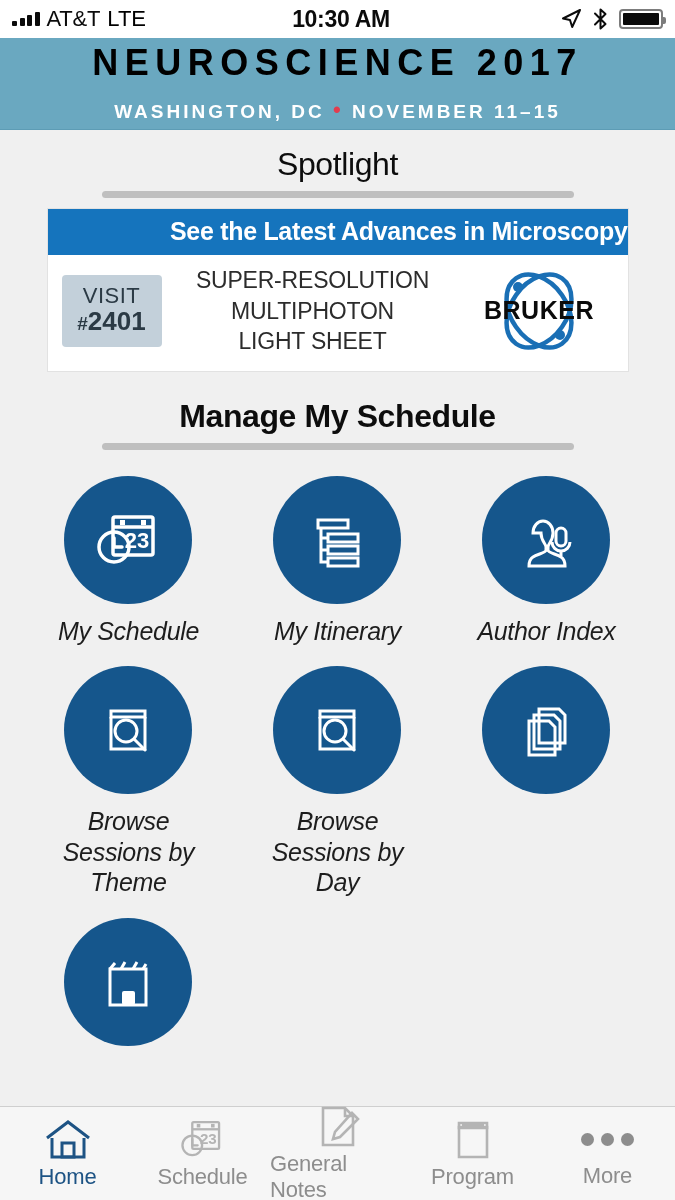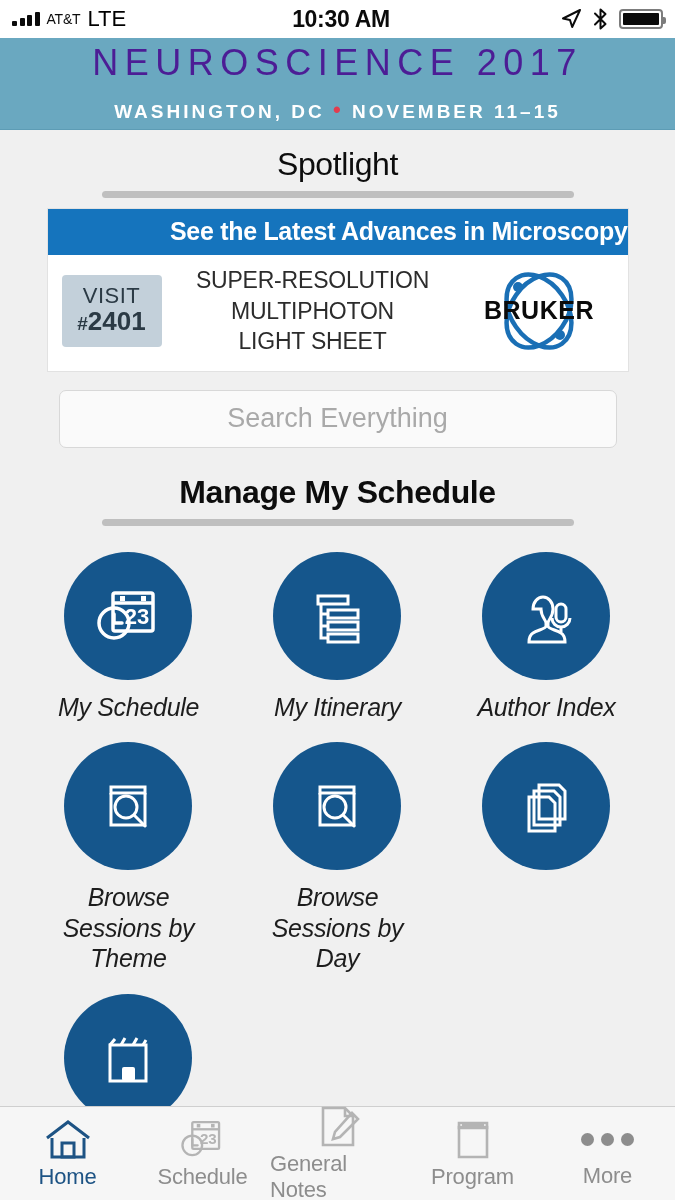--- a/index.html
+++ b/index.html
@@ -17,21 +17,21 @@
     display: flex; align-items: center;
     padding: 0 12px; position: relative;
   }
   .sb-left { display: flex; align-items: center; gap: 7px; }
   .sig { display: flex; align-items: flex-end; gap: 2.5px; height: 13px; }
   .sig i { width: 5px; background: #0b0b0b; border-radius: 1px; display: block; }
   .sig i:nth-child(1) { height: 5px; }
   .sig i:nth-child(2) { height: 8px; }
   .sig i:nth-child(3) { height: 11px; }
   .sig i:nth-child(4) { height: 14px; }
-  .carrier { font-size: 14px; color: #0b0b0b; letter-spacing: -0.2px; }
+  .carrier { font-size: 22px; color: #0b0b0b; letter-spacing: -0.2px; }
   .lte { font-size: 22px; color: #000000; }
   .sb-time {
     position: absolute; left: 7px; right: 0; text-align: center;
     font-size: 23px; font-weight: bold; color: #0b0b0b; letter-spacing: -0.3px;
   }
   .sb-right {
     margin-left: auto; display: flex; align-items: center; gap: 10px;
     position: relative; z-index: 2;
   }
   .batt {
@@ -44,21 +44,21 @@
   }
   .batt span { display:block; width:100%; height:100%; background:#0b0b0b; border-radius:1px; }
 
   
   .header {
     background: #6aa8c0; height: 92px;
     display: flex; flex-direction: column; align-items: center; justify-content: center;
     border-bottom: 1px solid #5d9cb5;
   }
   .hdr-title {
-    color: #4c1d95; font-size: 36px; font-weight: normal;
+    color: #000000; font-size: 36px; font-weight: bold;
     letter-spacing: 6.5px; line-height: 1.05; white-space: nowrap;
   }
   .hdr-sub {
     color: #ffffff; font-size: 19px; font-weight: bold;
     letter-spacing: 3px; margin-top: 15px; white-space: nowrap;
   }
   .hdr-sub .dot { color: #e23c4e; font-size: 22px; vertical-align: 1px; }
 
   
   .content { position: absolute; top: 130px; left: 0; right: 0; bottom: 94px; overflow: hidden; }
@@ -191,23 +191,20 @@
               <ellipse cx="75" cy="42" rx="28" ry="40" transform="rotate(-35 75 42)"></ellipse>
             </g>
             <circle cx="54" cy="18" r="5" fill="#1a6fb5"></circle>
             <circle cx="96" cy="66" r="5" fill="#1a6fb5"></circle>
             <text x="75" y="50" text-anchor="middle" font-family="'Liberation Sans',sans-serif" font-size="25" font-weight="bold" fill="#0b0b0b" letter-spacing="0.5">BRUKER</text>
           </svg>
         </div>
       </div>
     </div>
 
-    <div class="search-wrap">
-      <input class="search-input" type="text" placeholder="Search Everything" style="">
-    </div>
 
     <div class="section-title" style="padding-top:26px;font-weight:bold;">Manage My Schedule</div>
     <div class="rule"></div>
 
     <div class="grid">
 
       <div class="tile">
         <div class="circle">
           <svg width="74" height="74" viewBox="0 0 74 74">
             <g fill="none" stroke="#ffffff" stroke-width="3.5">

